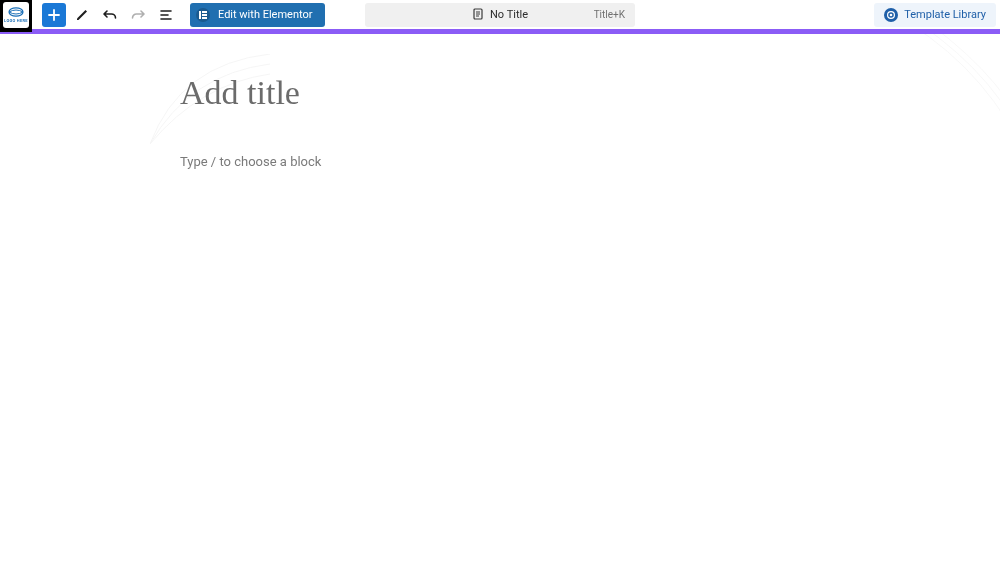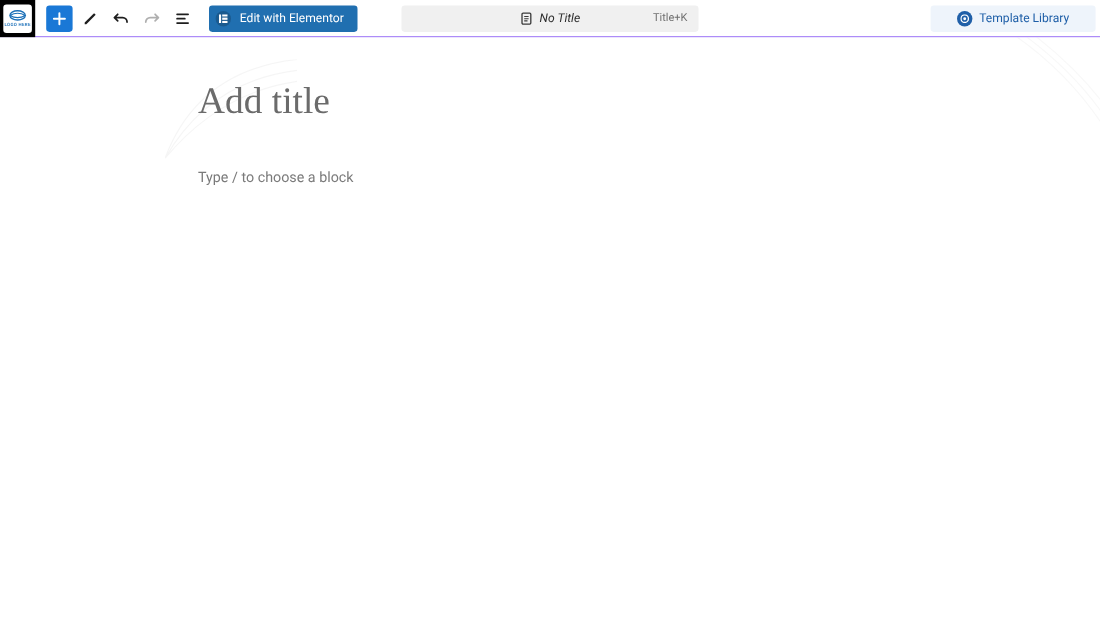--- a/index.html
+++ b/index.html
@@ -3,21 +3,21 @@
   <meta charset="utf-8">
   <style>
     * { box-sizing: border-box; margin: 0; padding: 0; }
     html, body { width: 1000px; height: 568px; font-family: -apple-system, BlinkMacSystemFont, "Segoe UI", Roboto, sans-serif; background: #fff; overflow: hidden; }
 
     .topbar {
       display: flex;
       align-items: center;
       height: 34px;
       background: #fff;
-      border-bottom: 1px solid #8b5cf6;
+      border-bottom: 5px solid #8b5cf6;
       padding: 0 4px;
       position: relative;
     }
 
     .logo-box {
       width: 32px;
       height: 34px;
       background: #000;
       display: flex;
       align-items: center;
@@ -112,44 +112,43 @@
       font-size: 11px;
       color: #2c2c2c;
       cursor: pointer;
       position: relative;
     }
     .doc-pill .doc-label {
       position: absolute;
       left: 50%;
       transform: translateX(-50%);
       display: flex;
-      align-items: flex-end;
+      align-items: flex-start;
       gap: 6px;
-      font-style: italic;
     }
     .doc-pill .shortcut {
       margin-left: auto;
       color: #707070;
       font-size: 10px;
     }
 
     .right-group {
       margin-left: auto;
       display: flex;
       align-items: center;
       gap: 8px;
     }
     .template-btn {
       display: flex;
       align-items: center;
       gap: 6px;
       background: #eef4fb;
       color: #1f5fa8;
       height: 24px;
-      padding: 0 24px;
+      padding: 0 10px;
       border-radius: 3px;
       font-size: 11px;
       cursor: pointer;
     }
     .template-badge {
       width: 14px;
       height: 14px;
       border-radius: 50%;
       background: #1f5fa8;
       display: flex;

